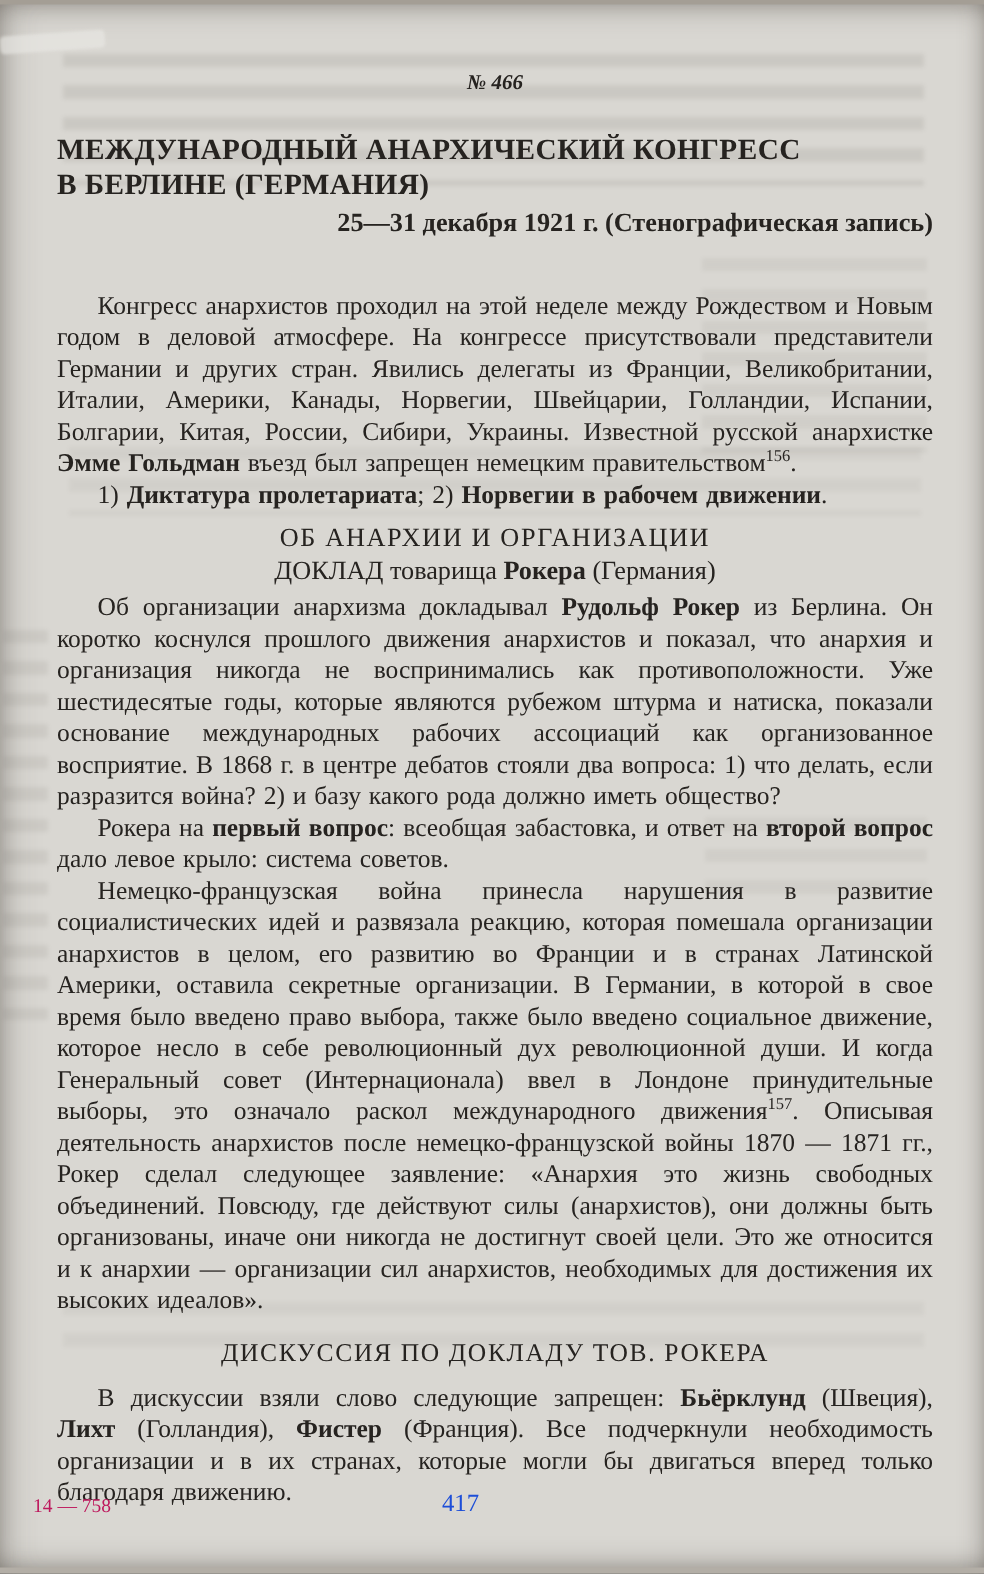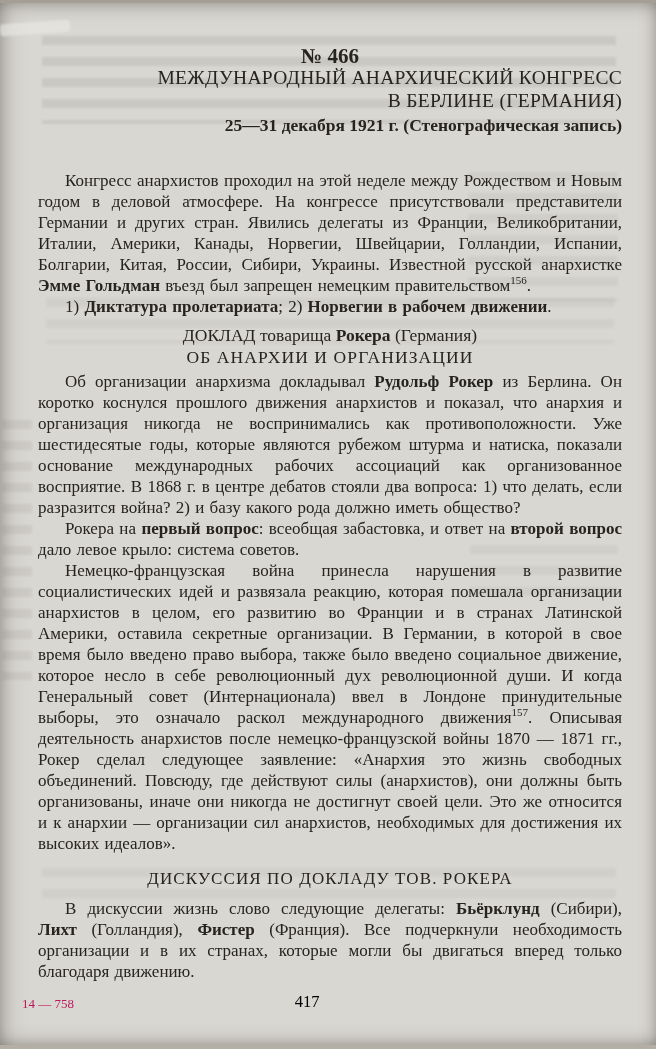--- a/index.html
+++ b/index.html
@@ -24,38 +24,38 @@
   .ghost{position:absolute;pointer-events:none;filter:blur(1.3px);
     background:repeating-linear-gradient(180deg,#67635b 0 9px,transparent 9px 21px);}
   .g1{left:42px;top:36px;width:574px;height:88px;opacity:.12;}
   .g2{left:468px;top:172px;width:150px;height:130px;opacity:.07;}
   .g3{left:46px;top:298px;width:568px;height:46px;opacity:.06;}
   .g4{left:2px;top:420px;width:30px;height:260px;opacity:.10;}
   .g5{left:470px;top:545px;width:148px;height:58px;opacity:.07;}
   .g6{left:42px;top:868px;width:574px;height:38px;opacity:.06;}
 
   .content{position:absolute;left:38px;top:46px;width:584px;}
-  .doc-number{text-align:center;font-weight:bold;font-size:21px;line-height:20px;}
-  .title{margin:0 0 0;text-align:right;font-weight:normal;font-size:19.5px;line-height:23px;letter-spacing:.3px;}
+  .doc-number{text-align:center;font-weight:bold;font-size:14px;line-height:20px;font-style:italic;}
+  .title{margin:23px 0 0;text-align:left;font-weight:bold;font-size:19.5px;line-height:23px;letter-spacing:.3px;}
   .title .tl{display:block;}
   .subtitle{margin-top:2px;text-align:right;font-weight:bold;font-size:17.5px;line-height:23px;}
 
   .para{margin:0;font-size:17px;line-height:21px;text-align:justify;text-indent:27px;word-spacing:1px;}
   .para.first{margin-top:33px;}
   .b{font-weight:bold;}
   sup{font-size:11px;line-height:0;vertical-align:super;}
 
   .heading{text-align:center;font-size:17.5px;line-height:21.5px;margin:8px 0 3px;}
   .heading .hl{display:block;}
   .heading .spaced{letter-spacing:1.1px;}
   .heading.h2{margin:14px 0 8px;font-size:17px;letter-spacing:.8px;}
 
   .footer{position:absolute;left:0;top:992px;width:656px;height:26px;}
   .sig{position:absolute;left:22px;top:4px;font-size:13px;color:#be185d;}
-  .pagenum{position:absolute;left:0;top:0;width:614px;text-align:center;font-size:16.5px;color:#000000;}
+  .pagenum{position:absolute;left:0;top:0;width:614px;text-align:center;font-size:16.5px;color:#1d4ed8;}
 </style>
 </head>
 <body>
 
 <div class="scan">
   <div class="edge-top"></div>
   <div class="edge-bottom"></div>
   <div class="corner-glare"></div>
   <div class="ghost g1"></div>
   <div class="ghost g2"></div>
@@ -70,32 +70,32 @@
     <h1 class="title">
       <span class="tl">МЕЖДУНАРОДНЫЙ АНАРХИЧЕСКИЙ КОНГРЕСС</span>
       <span class="tl">В БЕРЛИНЕ (ГЕРМАНИЯ)</span>
     </h1>
     <div class="subtitle">25—31 декабря 1921 г. (Стенографическая запись)</div>
 
     <p class="para first"><span>Конгресс анархистов проходил на этой неделе между Рождеством и Новым годом в деловой атмосфере. На конгрессе присутствовали представители Германии и других стран. Явились делегаты из Франции, Великобритании, Италии, Америки, Канады, Норвегии, Швейцарии, Голландии, Испании, Болгарии, Китая, России, Сибири, Украины. Известной русской анархистке </span><span class="b">Эмме Гольдман</span><span> въезд был запрещен немецким правительством</span><sup>156</sup><span>.</span></p>
     <p class="para"><span>1) </span><span class="b">Диктатура пролетариата</span><span>; 2) </span><span class="b">Норвегии в рабочем движении</span><span>.</span></p>
 
     <div class="heading">
+      <span class="hl spaced"><span>ОБ АНАРХИИ И ОРГАНИЗАЦИИ</span></span>
       <span class="hl"><span>ДОКЛАД товарища </span><span class="b">Рокера</span><span> (Германия)</span></span>
-      <span class="hl spaced"><span>ОБ АНАРХИИ И ОРГАНИЗАЦИИ</span></span>
     </div>
 
     <p class="para"><span>Об организации анархизма докладывал </span><span class="b">Рудольф Рокер</span><span> из Берлина. Он коротко коснулся прошлого движения анархистов и показал, что анархия и организация никогда не воспринимались как противоположности. Уже шестидесятые годы, которые являются рубежом штурма и натиска, показали основание международных рабочих ассоциаций как организованное восприятие. В 1868 г. в центре дебатов стояли два вопроса: 1) что делать, если разразится война? 2) и базу какого рода должно иметь общество?</span></p>
     <p class="para"><span>Рокера на </span><span class="b">первый вопрос</span><span>: всеобщая забастовка, и ответ на </span><span class="b">второй вопрос</span><span> дало левое крыло: система советов.</span></p>
     <p class="para"><span>Немецко-французская война принесла нарушения в развитие социалистических идей и развязала реакцию, которая помешала организации анархистов в целом, его развитию во Франции и в странах Латинской Америки, оставила секретные организации. В Германии, в которой в свое время было введено право выбора, также было введено социальное движение, которое несло в себе революционный дух революционной души. И когда Генеральный совет (Интернационала) ввел в Лондоне принудительные выборы, это означало раскол международного движения</span><sup>157</sup><span>. Описывая деятельность анархистов после немецко-французской войны 1870 — 1871 гг., Рокер сделал следующее заявление: «Анархия это жизнь свободных объединений. Повсюду, где действуют силы (анархистов), они должны быть организованы, иначе они никогда не достигнут своей цели. Это же относится и к анархии — организации сил анархистов, необходимых для достижения их высоких идеалов».</span></p>
 
     <div class="heading h2">
       <span class="hl spaced"><span>ДИСКУССИЯ ПО ДОКЛАДУ ТОВ. РОКЕРА</span></span>
     </div>
 
-    <p class="para"><span>В дискуссии жизнь слово следующие делегаты: </span><span class="b">Бьёрклунд</span><span> (Сибири), </span><span class="b">Лихт</span><span> (Голландия), </span><span class="b">Фистер</span><span> (Франция). Все подчеркнули необходимость организации и в их странах, которые могли бы двигаться вперед только благодаря движению.</span></p>
+    <p class="para"><span>В дискуссии взяли слово следующие запрещен: </span><span class="b">Бьёрклунд</span><span> (Швеция), </span><span class="b">Лихт</span><span> (Голландия), </span><span class="b">Фистер</span><span> (Франция). Все подчеркнули необходимость организации и в их странах, которые могли бы двигаться вперед только благодаря движению.</span></p>
   </div>
 
   <div class="footer">
     <span class="sig">14 — 758</span>
     <span class="pagenum">417</span>
   </div>
 </div>
 
 </body></html>

